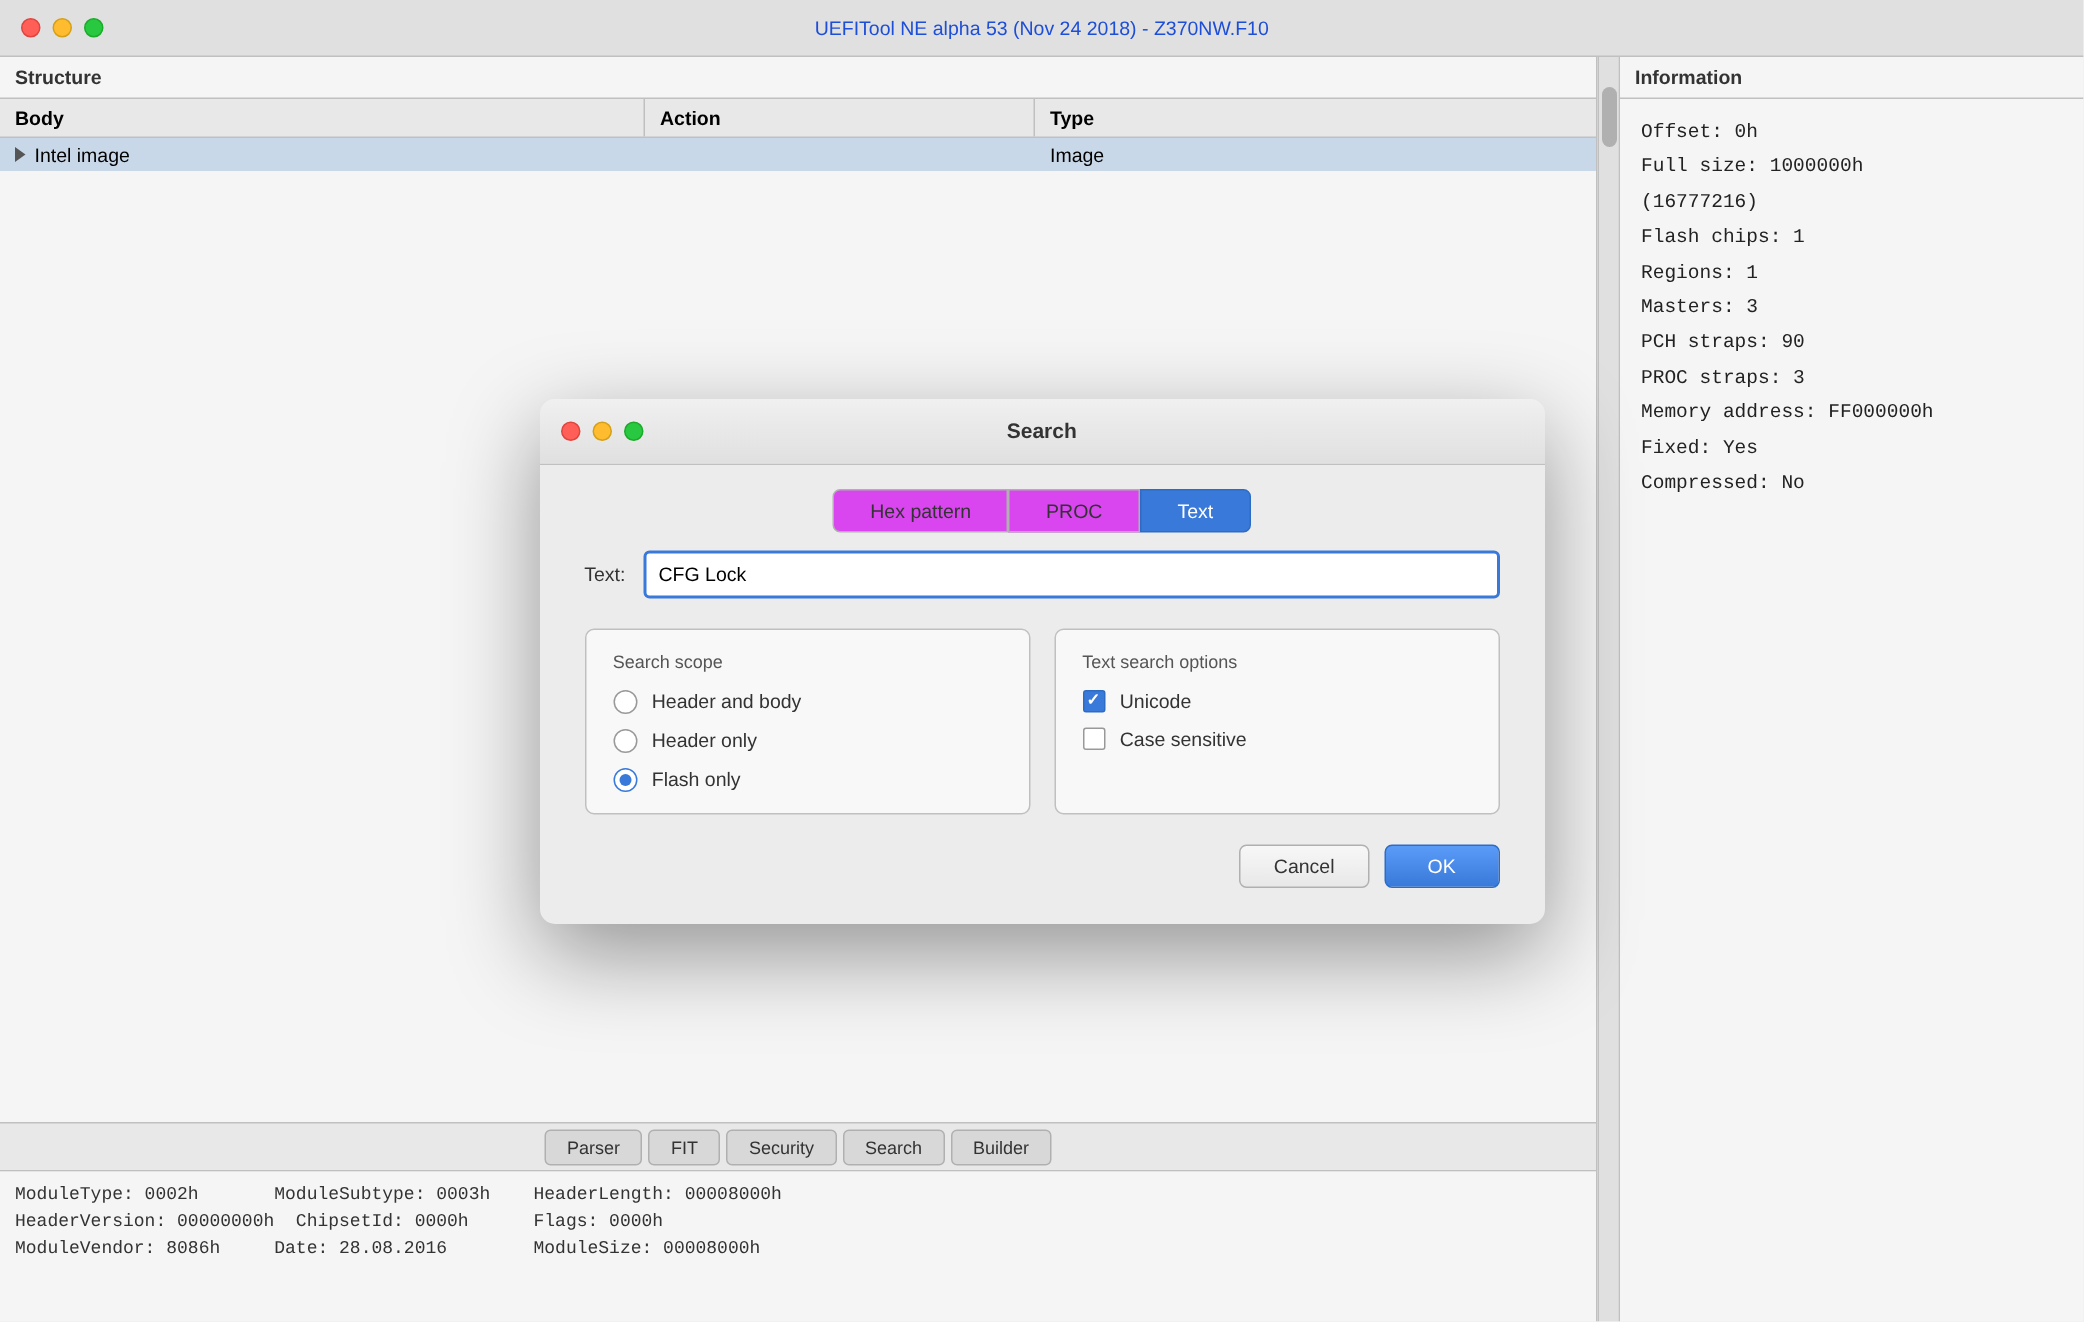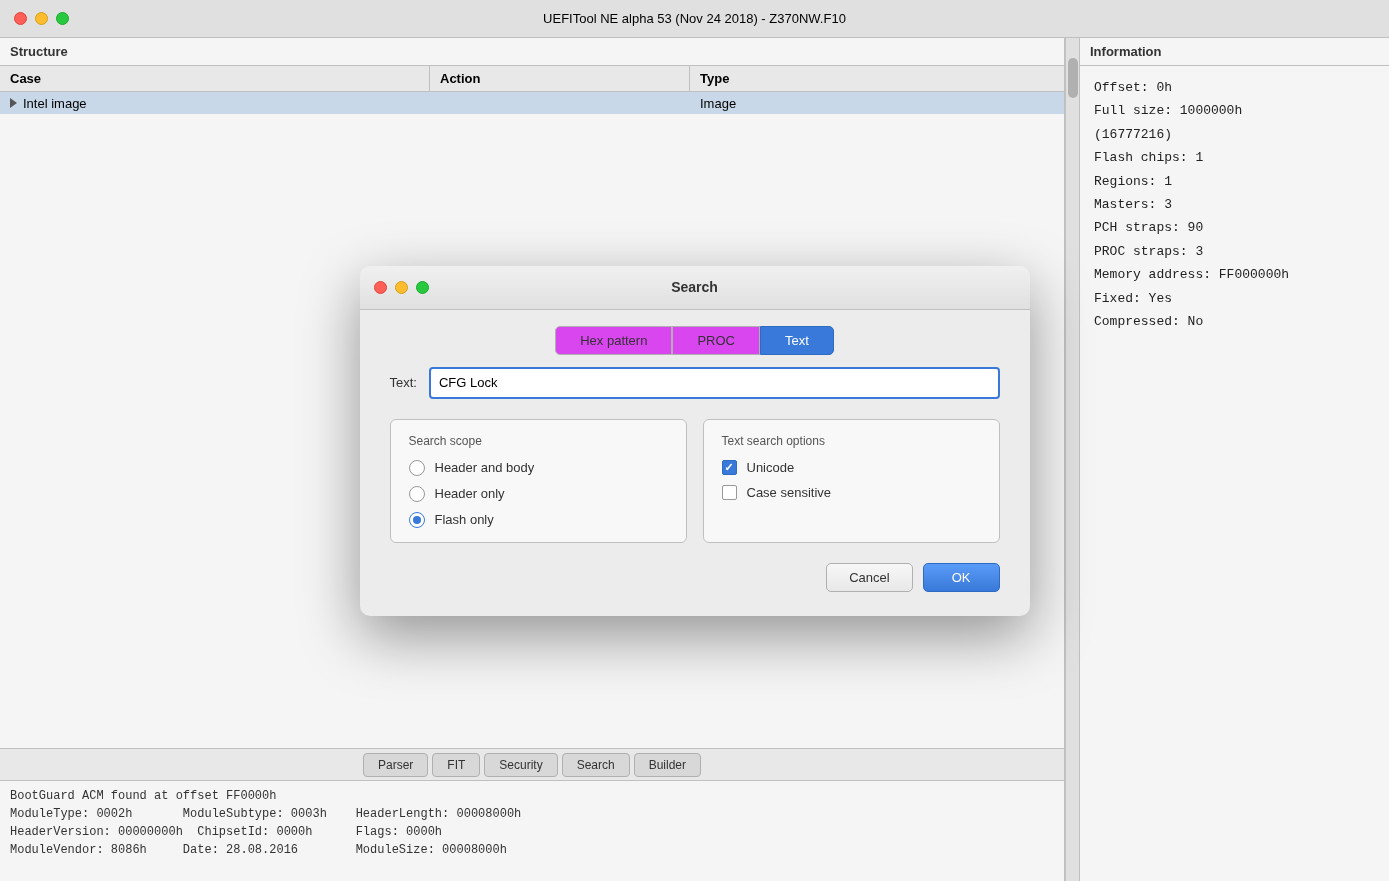--- a/index.html
+++ b/index.html
@@ -34,21 +34,21 @@
       height: 13px;
       border-radius: 50%;
       border: none;
       cursor: pointer;
     }
     .tb-close { background: #ff5f57; border: 1px solid #e0443e; }
     .tb-min { background: #febc2e; border: 1px solid #d4a017; }
     .tb-max { background: #28c840; border: 1px solid #1aab29; }
     .titlebar-title {
       font-size: 13px;
-      color: #000000;
+      color: #1d4ed8;
       font-weight: 500;
     }
 
     
     .main-layout {
       display: flex;
       height: calc(881px - 38px);
     }
 
     
@@ -447,21 +447,21 @@
   </div>
   <span class="titlebar-title">UEFITool NE alpha 53 (Nov 24 2018) - Z370NW.F10</span>
 </div>
 
 <div class="main-layout">
 
   <div class="structure-panel">
     <div class="panel-title">Structure</div>
 
     <div class="table-header">
-      <div class="th-name">Case</div>
+      <div class="th-name">Body</div>
       <div class="th-action">Action</div>
       <div class="th-type">Type</div>
     </div>
 
     <div class="table-content">
       <div class="table-row">
         <div class="td-name">
           <span class="arrow-right"></span>
           <span>Intel image</span>
         </div>
@@ -472,21 +472,20 @@
 
     <div class="bottom-bar">
       <div class="bottom-tabs">
         <div class="bottom-tab">Parser</div>
         <div class="bottom-tab">FIT</div>
         <div class="bottom-tab">Security</div>
         <div class="bottom-tab">Search</div>
         <div class="bottom-tab">Builder</div>
       </div>
       <div class="log-area">
-        <div>BootGuard ACM found at offset FF0000h</div>
         <div>ModuleType: 0002h&nbsp;&nbsp;&nbsp;&nbsp;&nbsp;&nbsp;&nbsp;ModuleSubtype: 0003h&nbsp;&nbsp;&nbsp;&nbsp;HeaderLength: 00008000h</div>
         <div>HeaderVersion: 00000000h&nbsp;&nbsp;ChipsetId: 0000h&nbsp;&nbsp;&nbsp;&nbsp;&nbsp;&nbsp;Flags: 0000h</div>
         <div>ModuleVendor: 8086h&nbsp;&nbsp;&nbsp;&nbsp;&nbsp;Date: 28.08.2016&nbsp;&nbsp;&nbsp;&nbsp;&nbsp;&nbsp;&nbsp;&nbsp;ModuleSize: 00008000h</div>
       </div>
     </div>
   </div>
 
   <div class="right-scrollbar">
     <div class="scrollbar-thumb"></div>
   </div>

